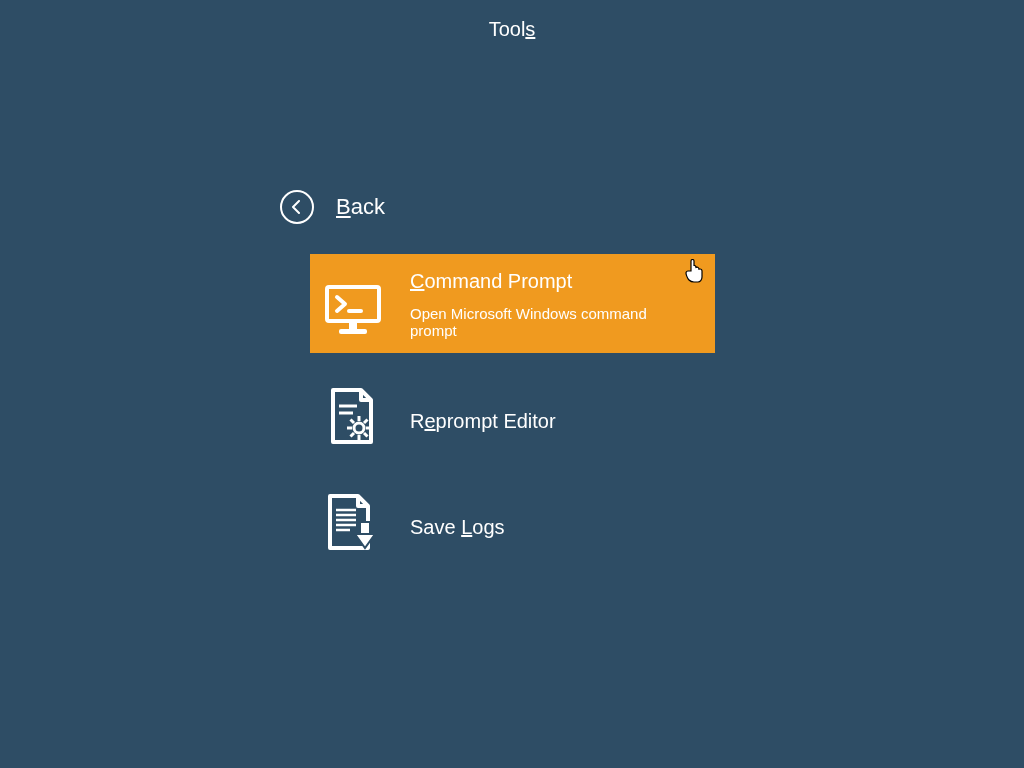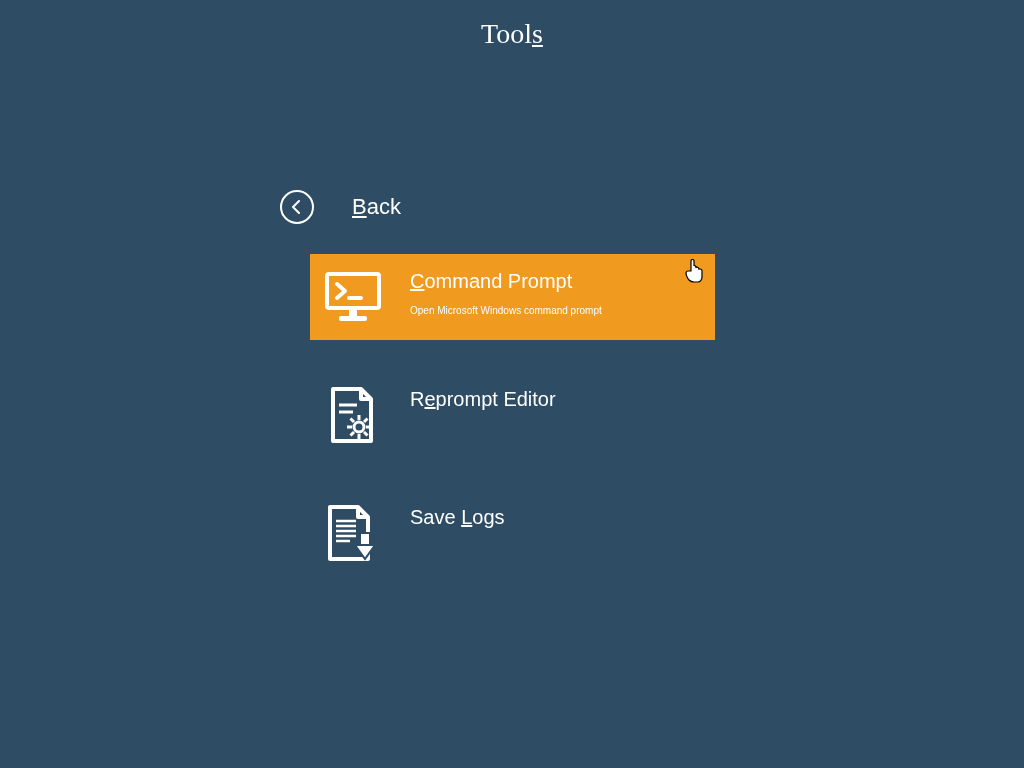--- a/index.html
+++ b/index.html
@@ -10,38 +10,37 @@
     font-family: "Segoe UI", Arial, sans-serif;
     color: #ffffff;
     overflow: hidden;
   }
   .header {
     width: 100%;
     text-align: center;
     padding-top: 18px;
   }
   .header-title {
-    font-size: 28px;
+    font-size: 20px;
     font-weight: 400;
     display: inline-block;
-    font-family: Liberation Serif, serif;
   }
   .header-title .accel {
     text-decoration: underline;
   }
   .content {
     position: absolute;
     left: 280px;
     top: 190px;
     width: 500px;
   }
   .back-row {
     display: flex;
     align-items: center;
-    gap: 38px;
+    gap: 22px;
     margin-bottom: 30px;
     cursor: pointer;
     text-align: center;
   }
   .back-circle {
     width: 34px;
     height: 34px;
     border: 2px solid #ffffff;
     border-radius: 50%;
     display: flex;
@@ -53,24 +52,24 @@
     font-size: 22px;
   }
   .back-label .accel { text-decoration: underline; }
 
   .menu {
     margin-left: 30px;
     width: 405px;
   }
   .menu-item {
     display: flex;
-    align-items: flex-start;
+    align-items: flex-end;
     gap: 28px;
     padding: 14px 18px 14px 14px;
-    margin-bottom: 32px;
+    margin-bottom: 20px;
     cursor: pointer;
   }
   .menu-item.selected {
     background: #f09a1f;
   }
   .menu-icon {
     width: 58px;
     height: 58px;
     flex: 0 0 58px;
     display: flex;
@@ -82,21 +81,21 @@
     flex: 1;
     padding-top: 2px;
   }
   .menu-title {
     font-size: 20px;
     font-weight: 400;
     margin-bottom: 12px;
   }
   .menu-title .accel { text-decoration: underline; }
   .menu-desc {
-    font-size: 10px;
+    font-size: 15px;
     font-weight: 300;
   }
   .cursor-icon {
     position: absolute;
     left: 684px;
     top: 259px;
     pointer-events: none;
   }
 </style>
 </head>

